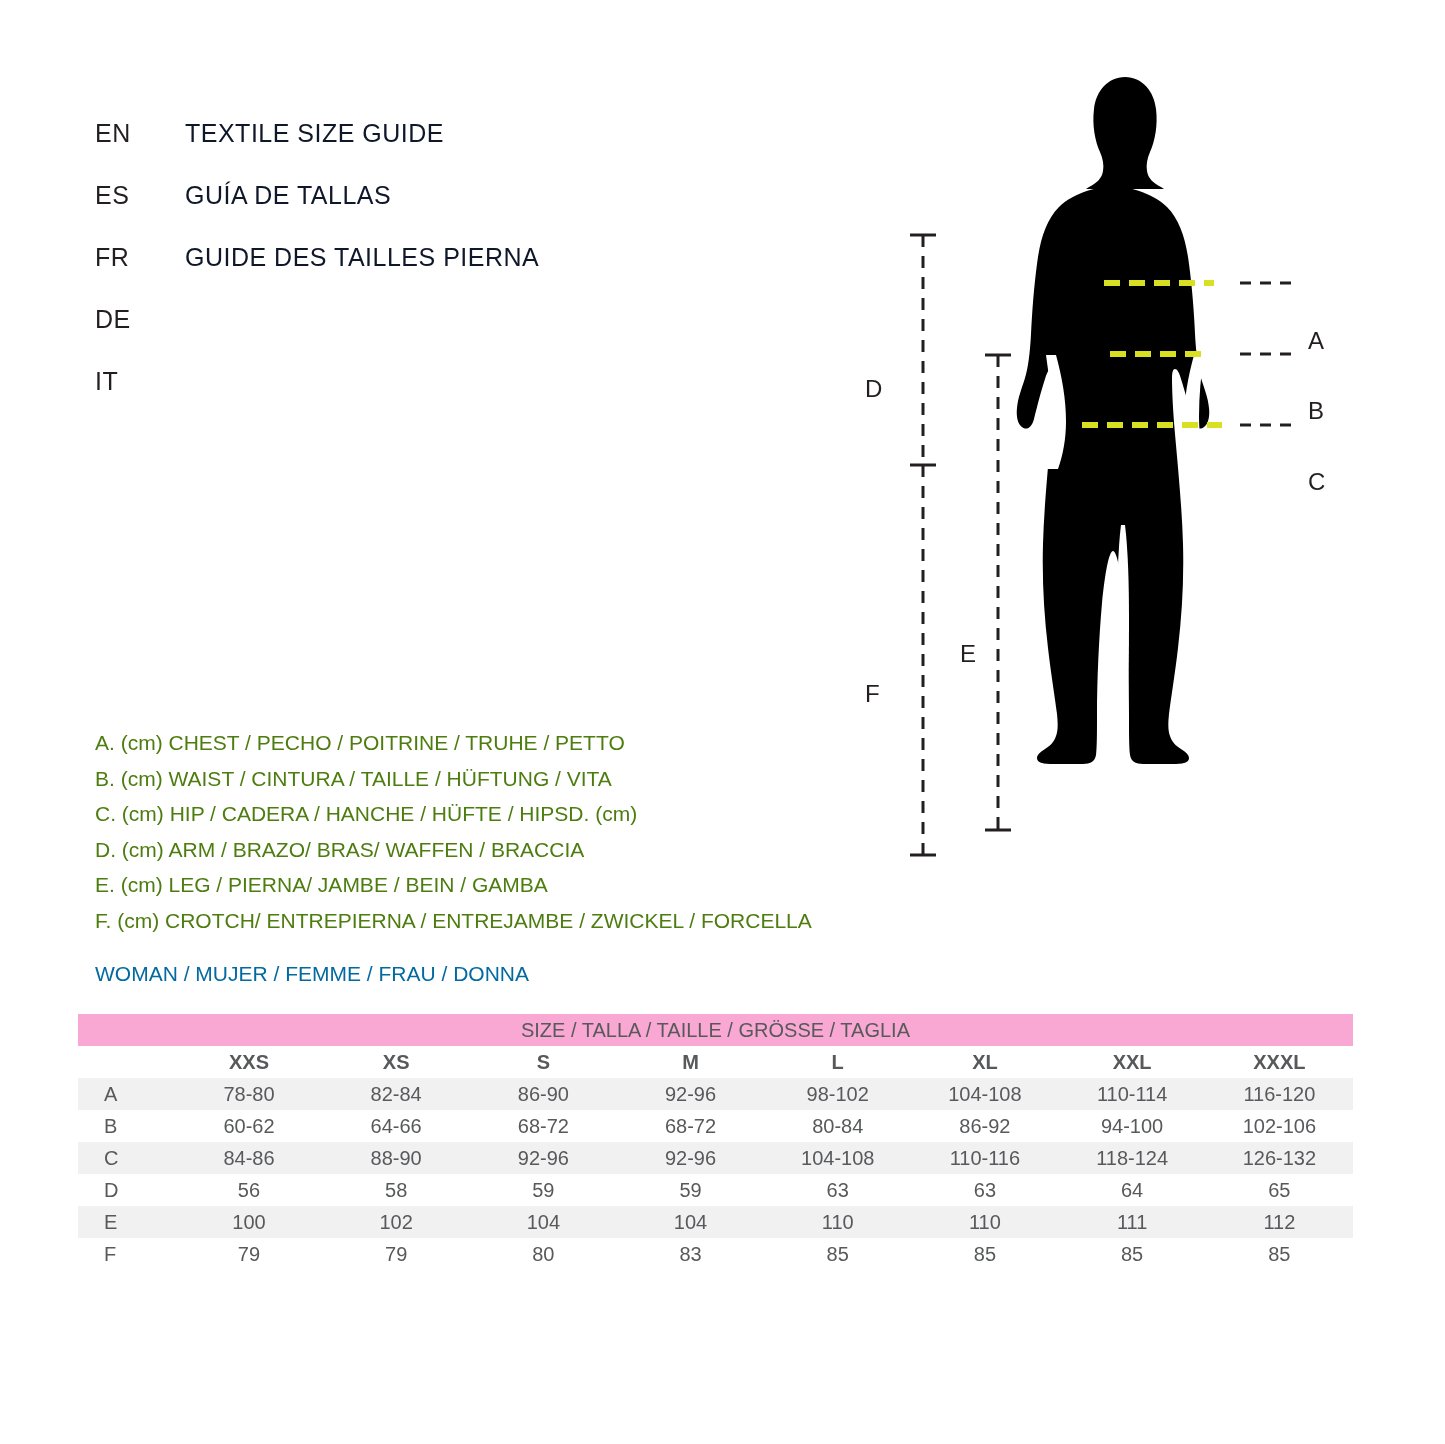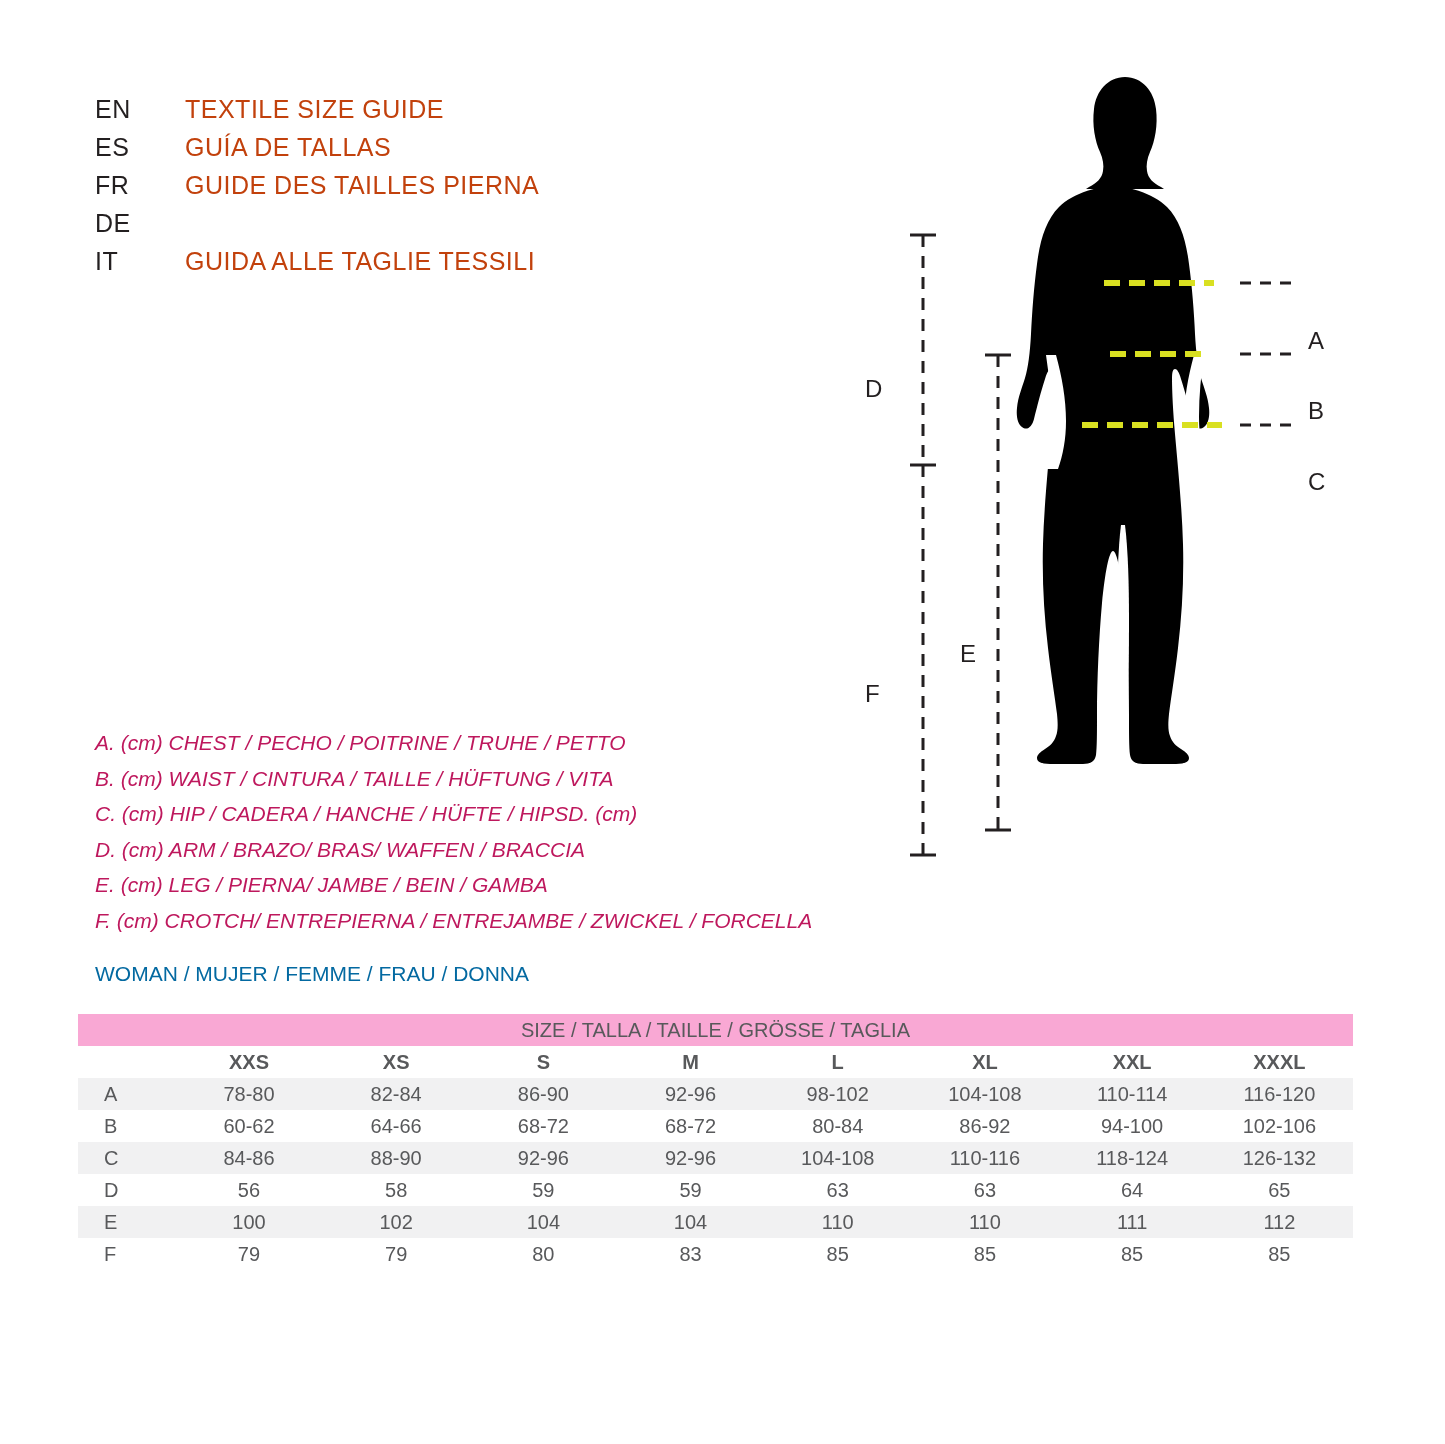--- a/index.html
+++ b/index.html
@@ -20,47 +20,47 @@
   .title-block {
     position: absolute;
     left: 95px;
     top: 95px;
     width: 700px;
   }
   .title-row {
     display: flex;
     align-items: baseline;
     height: 38px;
+    margin-top: 24px;
   }
   .title-lang {
     width: 90px;
     font-size: 25px;
     letter-spacing: 0.5px;
     color: #231f20;
   }
   .title-text {
     font-size: 25px;
     letter-spacing: 0.5px;
-    color: #c2410c;
+    color: #0f172a;
     white-space: nowrap;
   }
 
   
   .legend-block {
     position: absolute;
     left: 95px;
     top: 725px;
     width: 820px;
   }
   .legend-row {
     font-size: 21px;
     line-height: 35.5px;
     white-space: nowrap;
-    color: #be185d;
-    font-style: italic;
+    color: #4d7c0f;
   }
 
   .group-label {
     position: absolute;
     left: 95px;
     top: 962px;
     font-size: 21px;
     color: #0369a1;
     white-space: nowrap;
   }
@@ -148,21 +148,20 @@
   </div>
   <div class="title-row">
     <span class="title-lang">FR</span>
     <span class="title-text">GUIDE DES TAILLES PIERNA</span>
   </div>
   <div class="title-row">
     <span class="title-lang">DE</span>
   </div>
   <div class="title-row">
     <span class="title-lang">IT</span>
-    <span class="title-text">GUIDA ALLE TAGLIE TESSILI</span>
   </div>
 </div>
 
 <div class="figure">
   <svg width="560" height="850" viewBox="0 0 560 850" aria-hidden="true">
 
     <g>
 
       <path d="M305 22 c-17 0 -29 14 -31 32 c-2 16 1 32 6 43 c3 7 4 13 3 19 c-1 7 -6 12 -14 16
                l-3 2 l39 0 l39 0 l-3 -2 c-8 -4 -13 -9 -14 -16 c-1 -6 0 -12 3 -19 c5 -11 8 -27 6 -43

